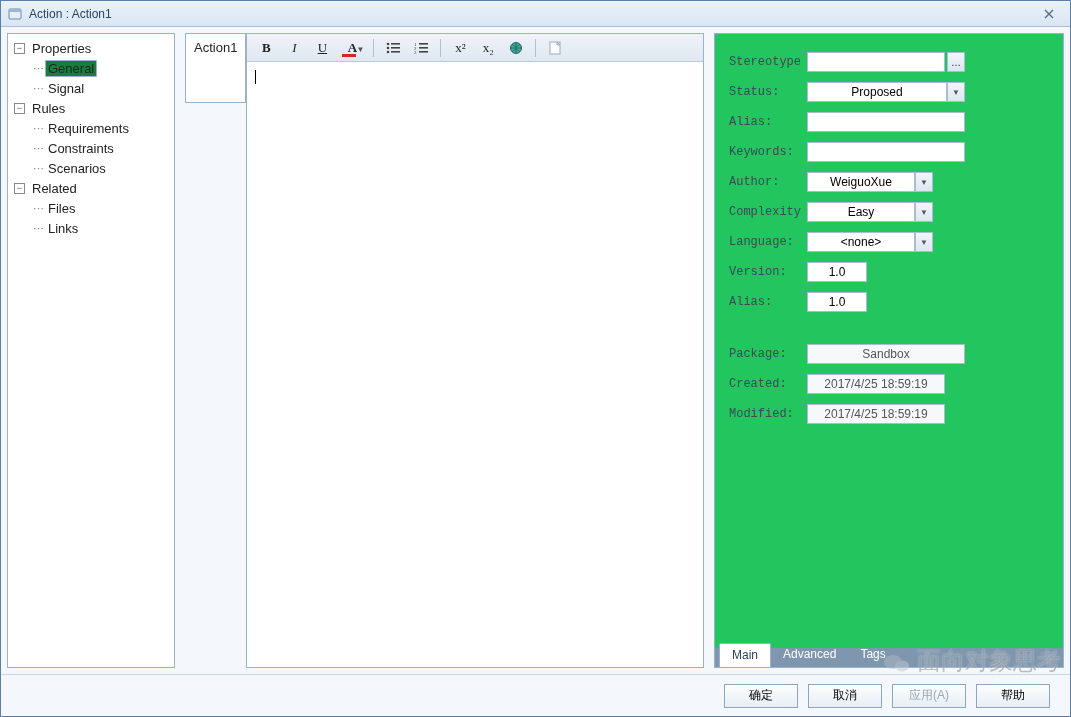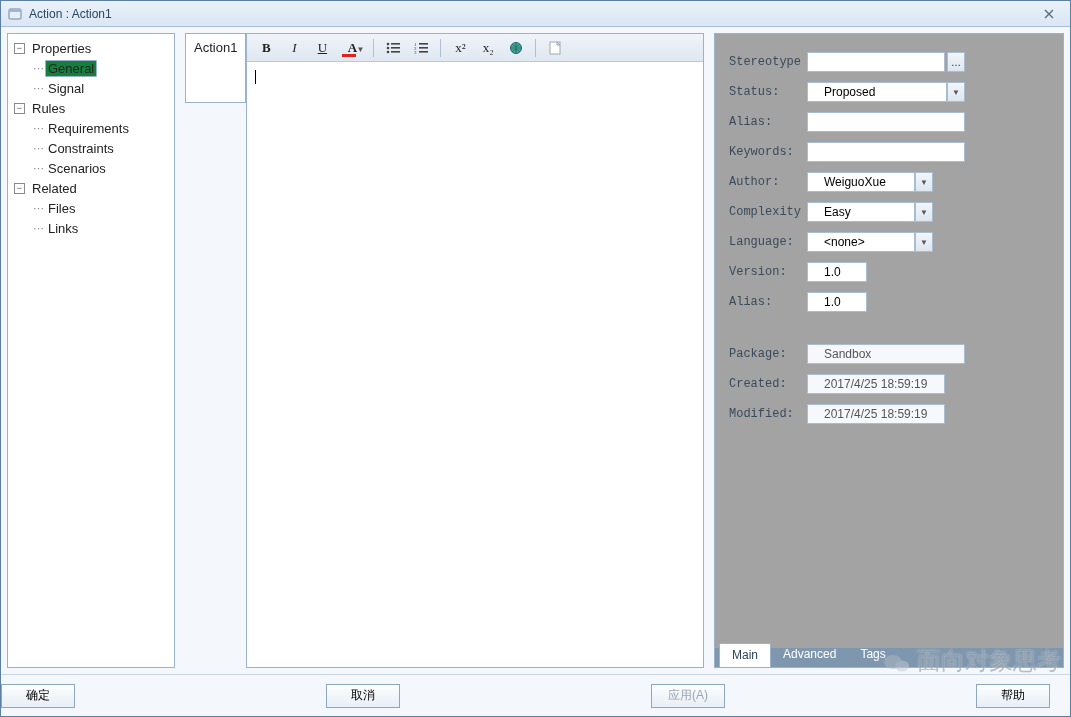--- a/index.html
+++ b/index.html
@@ -143,43 +143,44 @@
     display:inline-block; width:1px; height:14px; background:#000;
   }
 
   .right-pane {
     width: 350px;
     display:flex;
     flex-direction:column;
   }
   .props-box {
     flex:1;
-    background:#a3a3a3;
+    background:#22c55e;
     border:1px solid #9ab2cc;
     border-bottom:none;
     padding:18px 14px 10px 14px;
     overflow:auto;
   }
   .form-row {
     display:flex;
     align-items:center;
     margin-bottom:10px;
   }
   .form-row label {
     width:78px;
     font-family: "Courier New", monospace;
     font-size:12px;
     color:#3a4a5a;
   }
   .form-row input[type=text] {
     height:20px;
     border:1px solid #a9bdd2;
-    padding:0 16px;
+    padding:0 4px;
     font-size:12px;
     background:#fff;
+    text-align:center;
   }
   .combo {
     position:relative;
     display:flex;
   }
   .combo input {
     border-right:none;
   }
   .combo .arrow-btn {
     width:18px;
@@ -222,21 +223,21 @@
     border:1px solid #9ab2cc;
     border-bottom:none;
     border-radius:2px 2px 0 0;
   }
 
   .footer {
     height:42px;
     background:#f4f8fc;
     border-top:1px solid #c9d6e4;
     display:flex;
-    justify-content:space-between;
+    justify-content:flex-end;
     align-items:center;
     gap:10px;
     padding-right:20px;
     position:relative;
   }
   .dlg-btn {
     min-width:74px;
     height:24px;
     border:1px solid #8fa6bf;
     background:linear-gradient(#fdfefe,#e7eef6);

